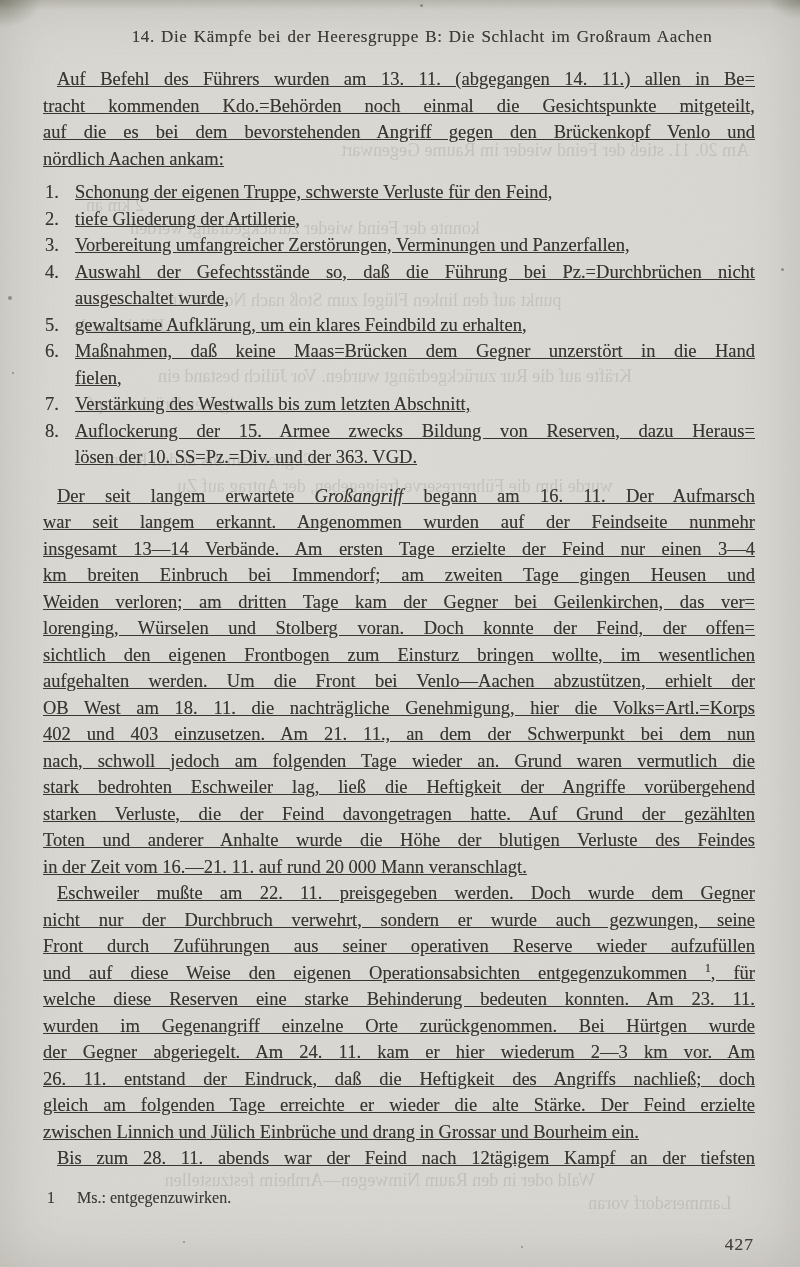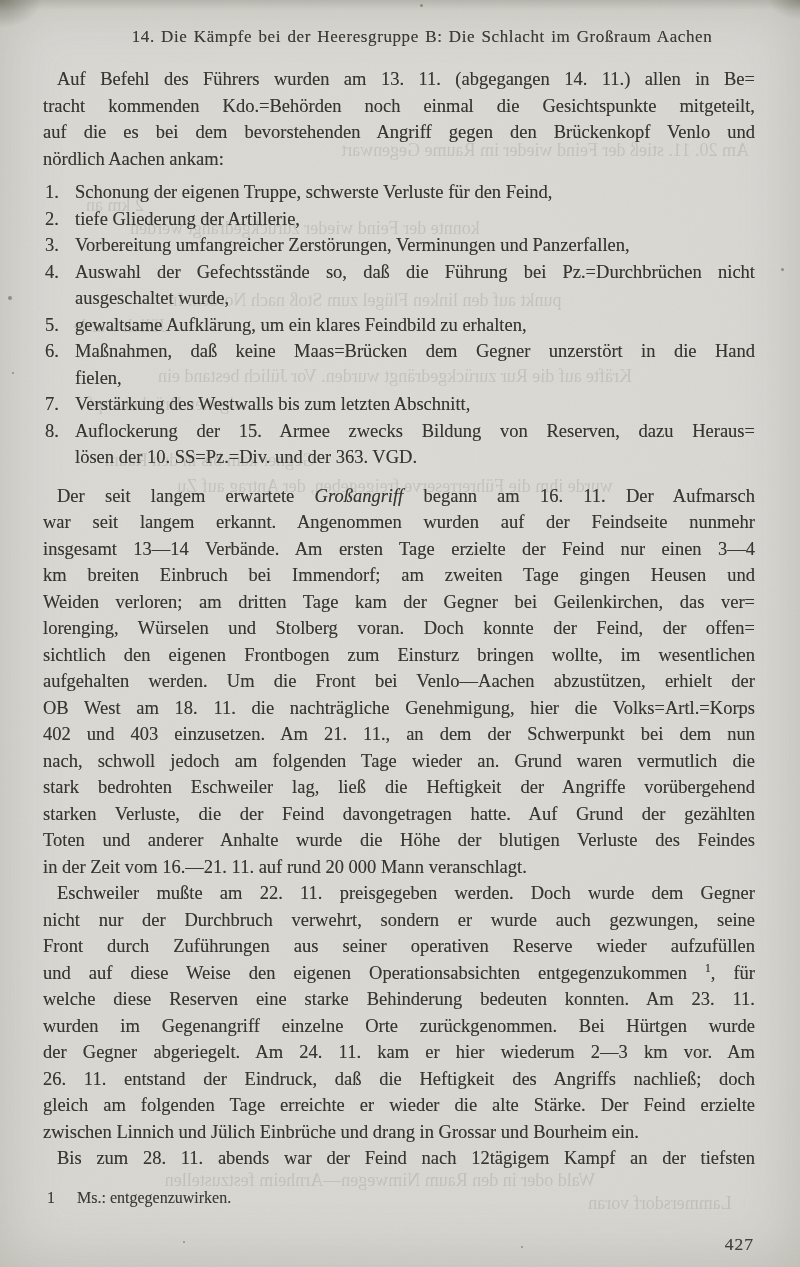--- a/index.html
+++ b/index.html
@@ -13,21 +13,21 @@
           radial-gradient(ellipse 140% 120% at 45% 38%, #dcdad5 0%, #d8d6d1 55%, #cfcdc7 100%);
         color:#35322b;}
   .page::after{content:"";position:absolute;inset:0;pointer-events:none;
         box-shadow:inset 0 0 60px rgba(110,108,95,.25);}
   
   .header{position:absolute;left:66px;top:27px;width:712px;text-align:center;
         font-size:17px;letter-spacing:.6px;word-spacing:1.5px;color:#3a372f;
         text-shadow:0 0 .5px rgba(45,42,36,.5);}
   .textbody{position:absolute;left:43px;top:66px;width:712px;
         font-size:18.5px;line-height:26.5px;
-        text-shadow:0 0 .5px rgba(45,42,36,.45);}
+        text-shadow:0 0 .5px rgba(45,42,36,.45);text-decoration:underline;}
   .line{text-align:justify;text-align-last:justify;max-height:26.5px;overflow:hidden;}
   .line.last{text-align-last:left;}
   .line.indent{text-indent:14px;}
   .list{margin-top:7px;}
   .para2{margin-top:12px;}
   .item{position:relative;padding-left:32px;}
   .item .num{position:absolute;left:2px;top:0;}
   .seg-i{font-style:italic;}
   .seg-sup{font-size:.62em;vertical-align:super;line-height:0;}
   .footnote{position:absolute;left:43px;top:1189px;font-size:16px;color:#3a372f;

